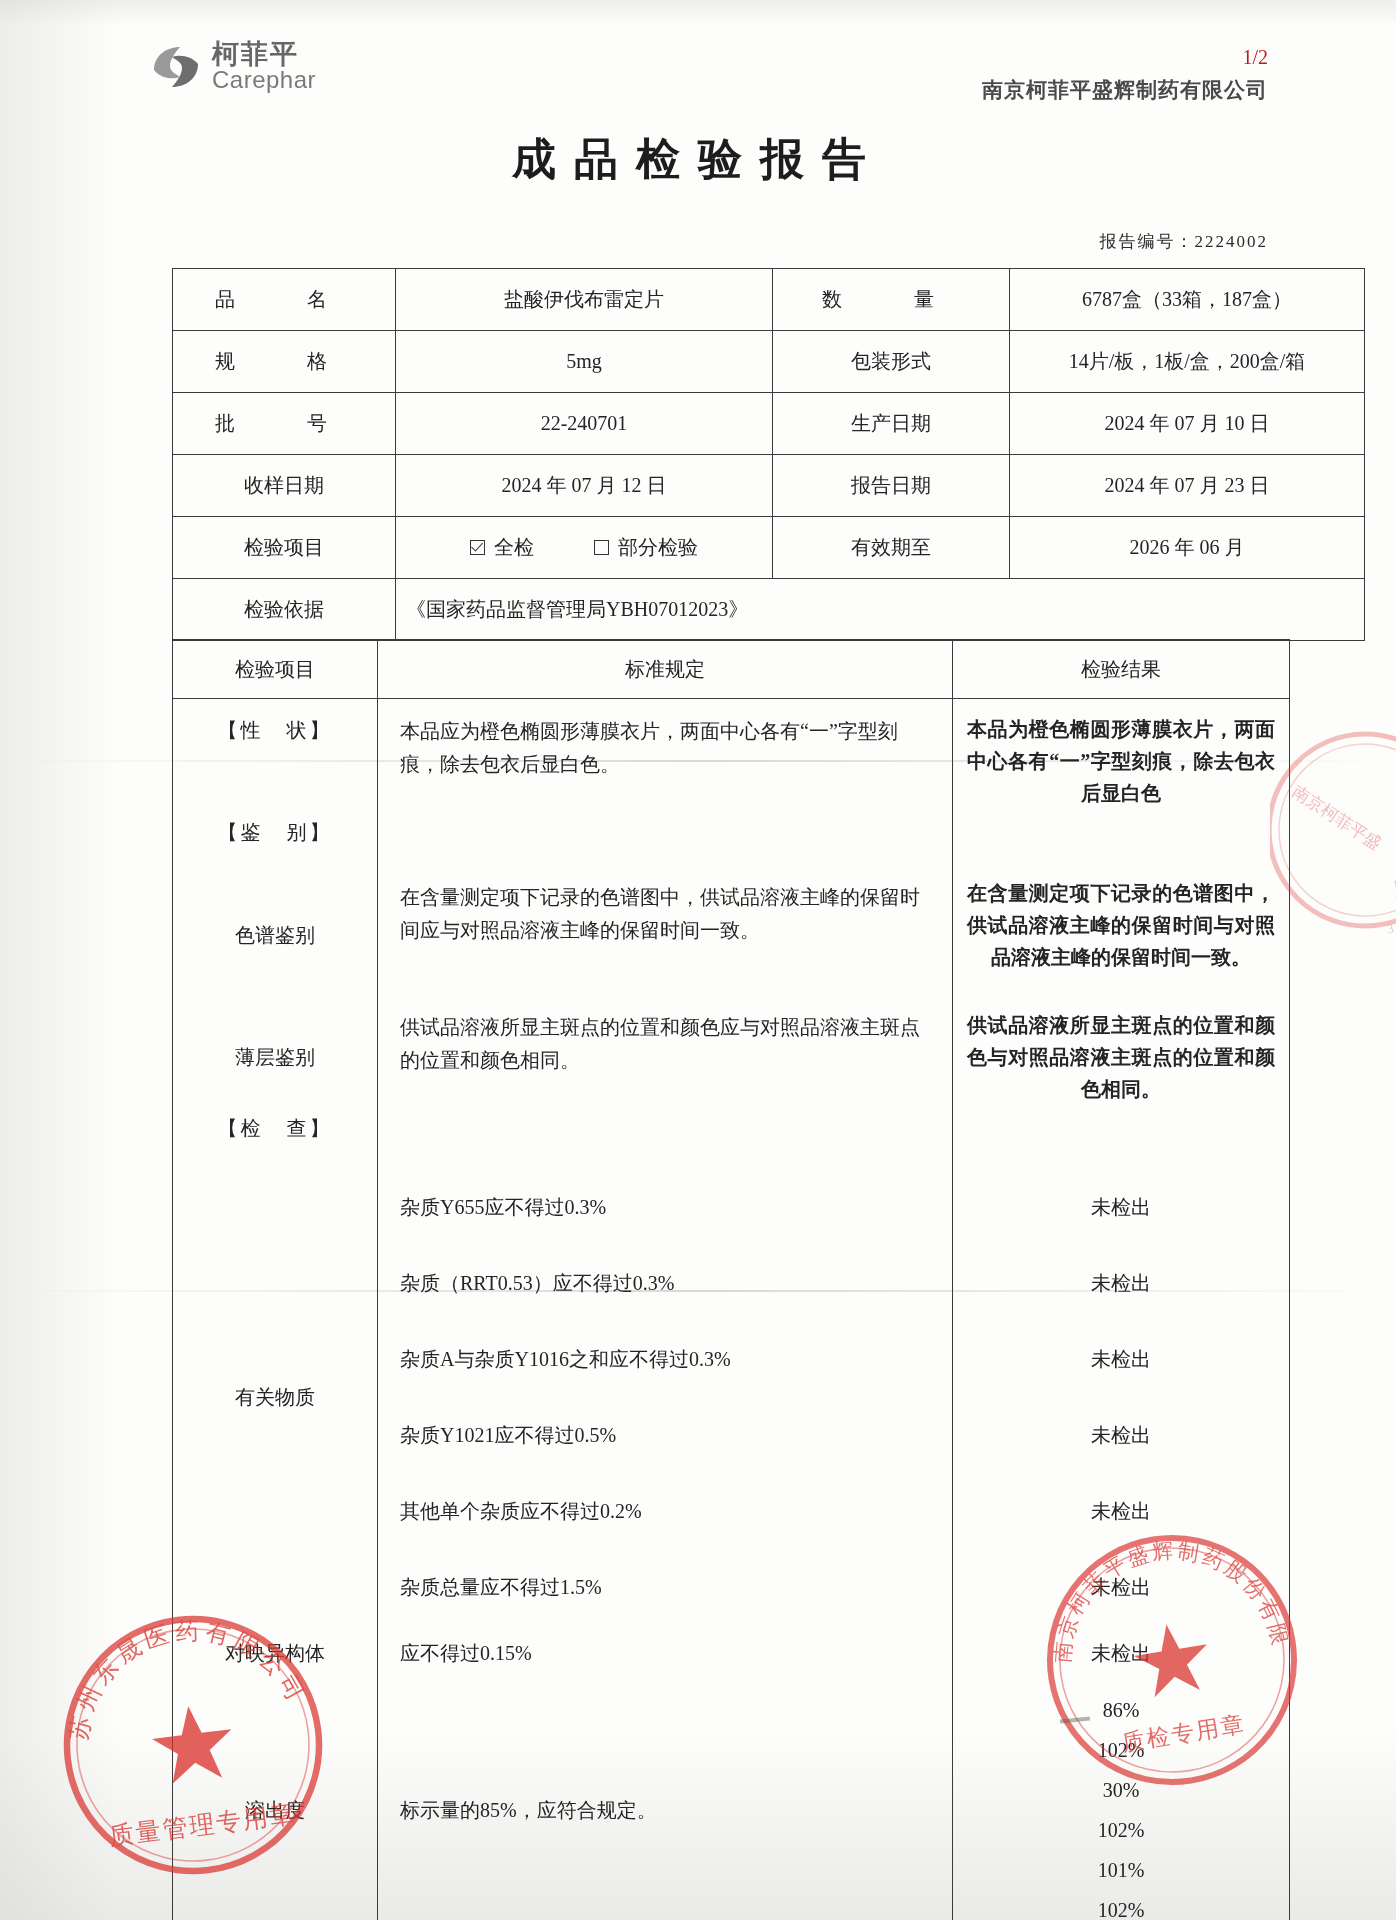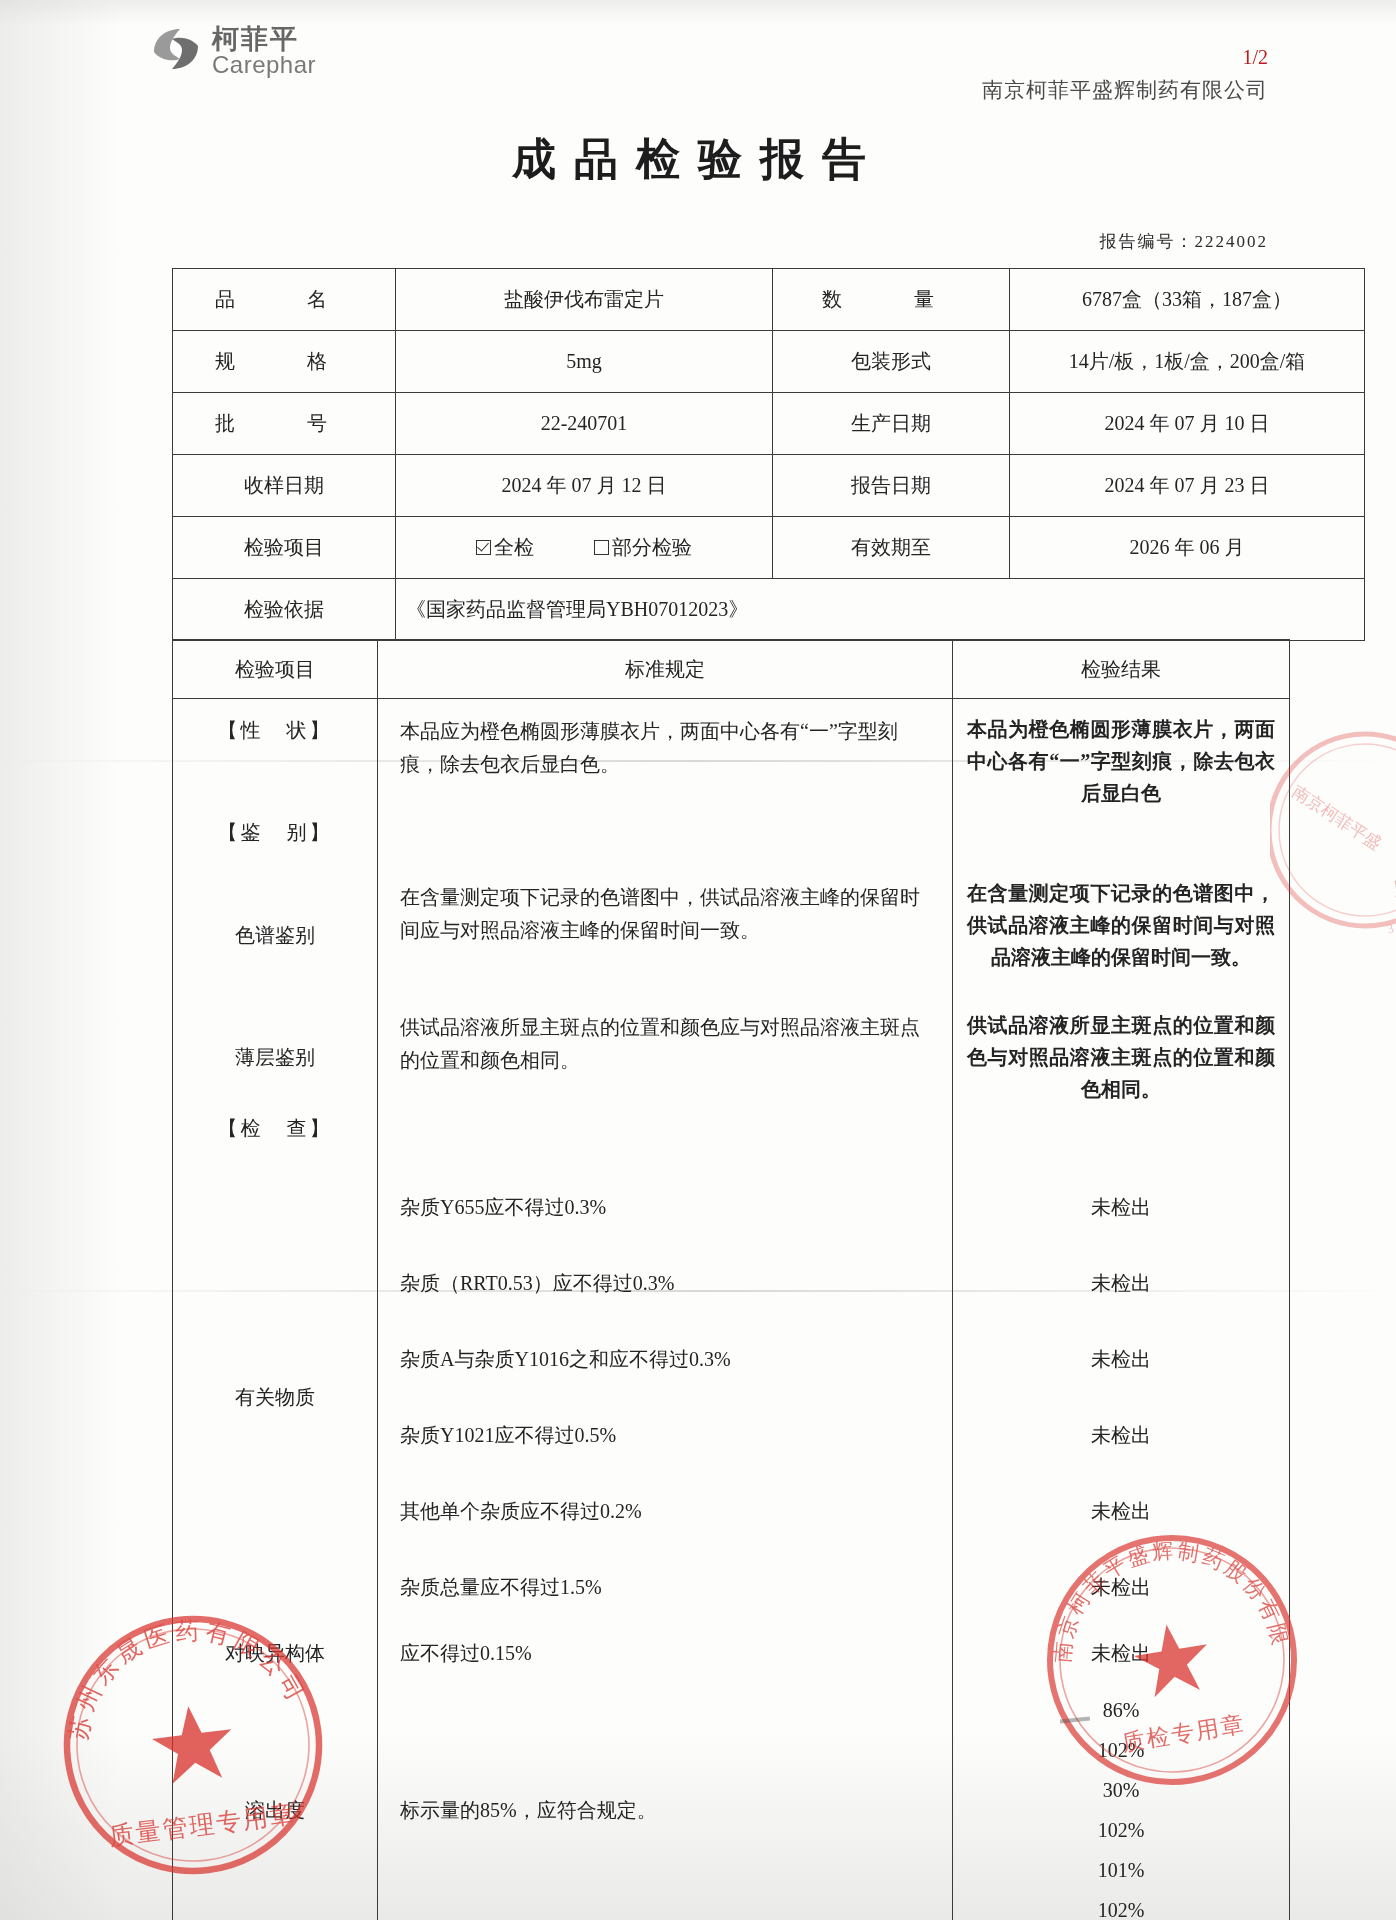--- a/index.html
+++ b/index.html
@@ -44,41 +44,41 @@
     pointer-events: none;
   }
 
   
   .header {
     position: absolute;
     left: 0; top: 0; width: 1396px; height: 120px;
   }
   .logo-block {
     position: absolute;
-    left: 150px; top: 26px;
-    display: flex; gap: 10px;
+    left: 150px; top: 41px;
+    display: flex; align-items: center; gap: 10px;
   }
   .logo-mark { width: 52px; height: 46px; }
   .logo-text { display: flex; flex-direction: column; line-height: 1.0; }
   .logo-cn {
     font-family: "Liberation Sans", sans-serif;
     font-size: 27px; letter-spacing: 2px; color: #676767; font-weight: 600;
   }
   .logo-en {
     font-family: "Liberation Sans", sans-serif;
     font-size: 24px; letter-spacing: 0.5px; color: #7a7a7a; margin-top: 0;
   }
   .page-num {
     position: absolute; right: 128px; top: 46px;
     font-family: "Liberation Serif", serif;
     font-size: 20px; color: #b91c1c;
   }
   .company {
     position: absolute; right: 128px; top: 76px;
-    font-size: 21px; color: #4a4a4a; letter-spacing: 1px;
+    font-size: 21px; color: #4a4a4a; letter-spacing: 1px; font-weight: bold;
   }
 
   .doc-title {
     position: absolute; left: 0; top: 130px; width: 1396px;
     text-align: center;
     font-size: 44px; font-weight: bold; letter-spacing: 18px;
     color: #1d1d1d;
     font-family: "Liberation Serif", "DejaVu Serif", serif;
   }
   .report-no {
@@ -107,21 +107,21 @@
   .c-label { width: 202px; text-align: center; }
   .c-val1 { width: 356px; text-align: center; }
   .c-label2 { width: 216px; text-align: center; }
   .c-val2 { width: 334px; text-align: center; }
 
   .sp4 { letter-spacing: 26px; padding-left: 26px; }
   .row-h { height: 62px; }
 
   .chk-cell { text-align: center; }
   .chk-wrap { display: flex; justify-content: center; gap: 60px; align-items: center; }
-  .chk { display: inline-flex; align-items: center; gap: 3px; font-size: 20px; }
+  .chk { display: inline-flex; align-items: center; gap: 9px; font-size: 20px; }
   .box {
     display: inline-block; width: 15px; height: 15px;
     border: 1.5px solid #333; position: relative; box-sizing: border-box;
   }
   .box.checked::after {
     content: "";
     position: absolute; left: 3px; top: -1px;
     width: 5px; height: 10px;
     border-right: 1.8px solid #333; border-bottom: 1.8px solid #333;
     transform: rotate(42deg);

